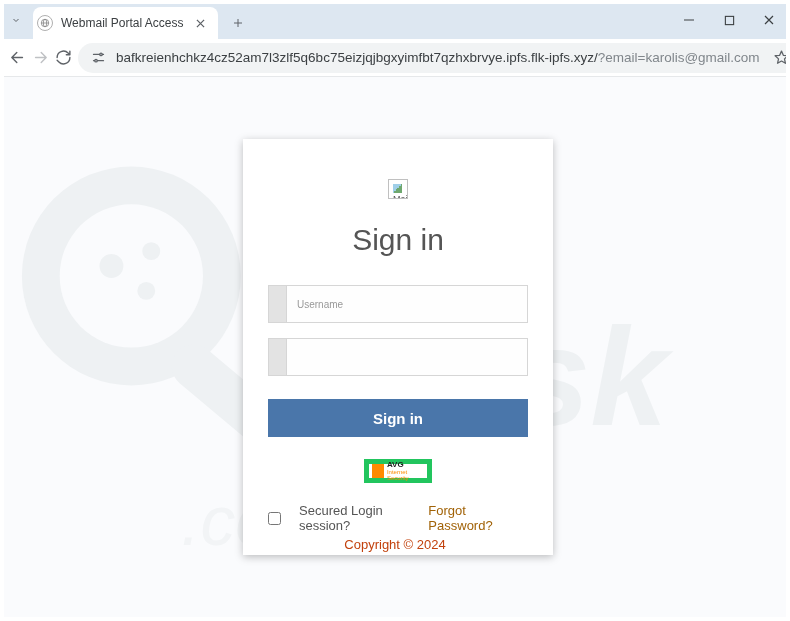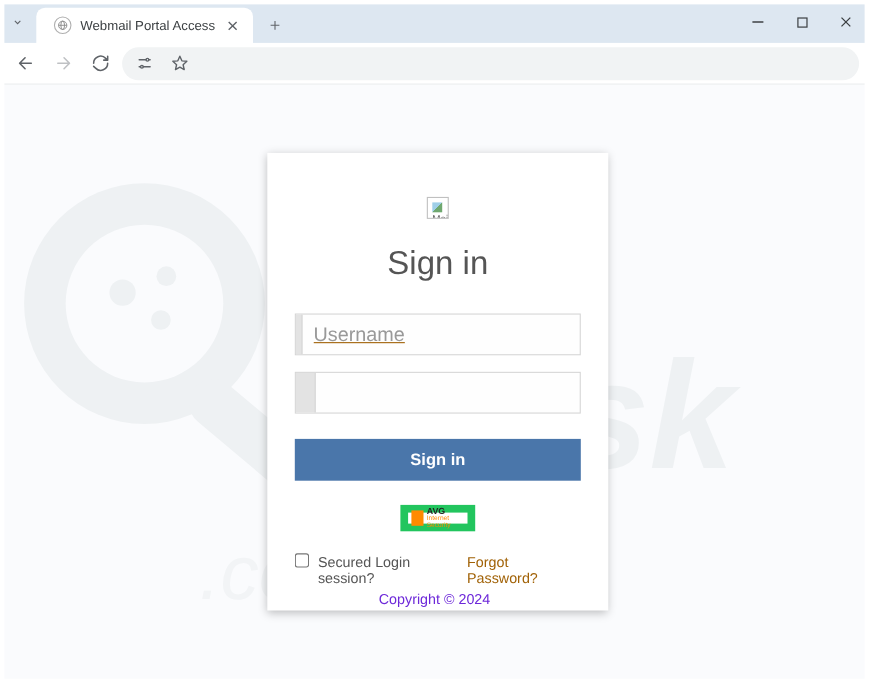--- a/index.html
+++ b/index.html
@@ -5,21 +5,21 @@
 * { margin: 0; padding: 0; box-sizing: border-box; }
 html, body { width: 790px; height: 621px; overflow: hidden; font-family: Arial, sans-serif; }
 body { background: #fff; position: relative; }
 
 
 .chrome-frame { width: 790px; height: 621px; border: 1px solid #cfd6dd; border-radius: 8px; background: #fff; position: relative; overflow: hidden; }
 
 
 .title-bar { height: 38px; background: #dde7f1; display: flex; align-items: flex-end; position: relative; }
 .tab-drop { width: 30px; height: 38px; display: flex; align-items: center; justify-content: center; color: #5f6368; }
-.tab { height: 32px; background: #fff; border-radius: 8px 8px 0 0; display: flex; align-items: center; padding: 0 10px 0 16px; gap: 8px; min-width: 185px; margin-left: 2px; position: relative; }
+.tab { height: 32px; background: #fff; border-radius: 8px 8px 0 0; display: flex; align-items: center; padding: 0 10px 0 4px; gap: 8px; min-width: 185px; margin-left: 2px; position: relative; }
 .tab-favicon { width: 16px; height: 16px; border-radius: 50%; border: 1px solid #b0b0b0; display: flex; align-items: center; justify-content: center; }
 .tab-favicon svg { width: 10px; height: 10px; }
 .tab-title { font-size: 12px; color: #3c4043; flex: 1; white-space: nowrap; overflow: hidden; }
 .tab-close { width: 16px; height: 16px; display: flex; align-items: center; justify-content: center; color: #5f6368; border-radius: 50%; }
 .new-tab { width: 28px; height: 28px; display: flex; align-items: center; justify-content: center; color: #5f6368; margin-left: 6px; margin-bottom: 2px; }
 .window-controls { position: absolute; right: 0; top: 0; height: 38px; display: flex; align-items: center; }
 .window-controls div { width: 40px; height: 38px; display: flex; align-items: center; justify-content: center; color: #3c4043; }
 
 
 .toolbar { height: 38px; background: #fff; border-bottom: 1px solid #e6e8ea; display: flex; align-items: center; padding: 0 8px; gap: 6px; }
@@ -38,34 +38,34 @@
 .watermark { position: absolute; inset: 0; pointer-events: none; }
 
 
 .login-card { position: absolute; left: 241px; top: 62px; width: 310px; background: #fff; box-shadow: 0 2px 8px rgba(0,0,0,0.25); padding: 40px 25px 22px 25px; }
 .broken-img { width: 20px; height: 20px; border: 1px solid #c0c0c0; margin: 0 auto 24px auto; display: block; padding: 4px; overflow: hidden; }
 .broken-img-inner { width: 9px; height: 9px; background: linear-gradient(135deg,#9fcfe8 50%,#6fa86f 50%); margin-bottom: 1px; }
 .broken-img-txt { font-size: 9px; color: #555; }
 .card-title { text-align: center; font-size: 30px; color: #555; font-weight: 400; margin-bottom: 28px; }
 .field { width: 100%; height: 38px; border: 1px solid #d6d6d6; background: #fefefe; margin-bottom: 15px; display: flex; }
 .field-handle { width: 18px; background: #e3e3e3; border-right: 1px solid #d6d6d6; }
-.field-input { flex: 1; border: none; outline: none; padding: 0 10px; font-size: 18px; color: #a16207; background: transparent; text-decoration: underline; }
+.field-input { flex: 1; border: none; outline: none; padding: 0 10px; font-size: 10px; color: #a16207; background: transparent; }
 .field-input::placeholder { color: #999; }
 .signin-btn { width: 100%; height: 38px; background: #4a76aa; color: #fff; border: none; font-size: 15px; font-weight: 600; margin-top: 8px; margin-bottom: 22px; cursor: pointer; }
-.avg-badge { width: 68px; height: 24px; background: #fff; border: 7px solid #22c55e; margin: 0 auto 20px auto; display: flex; align-items: center; padding: 0 3px; gap: 3px; }
+.avg-badge { width: 68px; height: 24px; background: #fff; border: 5px solid #22c55e; margin: 0 auto 20px auto; display: flex; align-items: center; padding: 0 3px; gap: 3px; }
 .avg-sq { width: 14px; height: 14px; background: #ff8a00; }
 .avg-txt { font-size: 6px; line-height: 1; }
 .avg-txt .b { font-size: 8px; font-weight: bold; color: #222; }
 .avg-txt .s { color: #ff8a00; }
 .card-footer { display: flex; justify-content: space-between; align-items: center; font-size: 13px; }
-.secured { display: flex; align-items: flex-start; gap: 8px; color: #555; }
+.secured { display: flex; align-items: center; gap: 18px; color: #555; }
 .secured input[type=checkbox]{ width: 13px; height: 13px; }
 .forgot { color: #a16207; text-decoration: none; }
 
-.copyright { position: absolute; top: 460px; left: 0; right: 0; text-align: center; font-size: 13px; color: #6d28d9; }
+.copyright { position: absolute; top: 460px; left: 0; right: 0; text-align: center; font-size: 13px; color: #c2410c; }
 .shot-frame { position:absolute; inset:0; border: 4px solid #fff; pointer-events:none; box-sizing:border-box;}
 </style>
 </head>
 <body>
 
 <div class="chrome-frame">
 
   <div class="title-bar">
     <div class="tab-drop">
       <svg width="12" height="12" viewBox="0 0 24 24">
@@ -128,20 +128,23 @@
           <path d="M21 12a9 9 0 0 1-15.5 6.3L3 16" fill="none" stroke="currentColor" stroke-width="2" stroke-linecap="round" stroke-linejoin="round"></path>
         </svg>
     </div>
     <div class="address-bar">
       <span class="site-toggle">
         <svg width="15" height="15" viewBox="0 0 24 24">
             <path d="M4 7h10M20 7h-2M4 17h2M10 17h10" stroke="currentColor" stroke-width="2" stroke-linecap="round"></path>
             <circle cx="16" cy="7" r="2" fill="none" stroke="currentColor" stroke-width="2"></circle>
             <circle cx="8" cy="17" r="2" fill="none" stroke="currentColor" stroke-width="2"></circle>
           </svg>
+      </span>
+      <span class="url-text">
+        <span>bafkreienhchkz4cz52am7l3zlf5q6bc75eizjqjbgxyimfbt7qzhxbrvye.ipfs.flk-ipfs.xyz/</span><span class="url-query">?email=karolis@gmail.com</span>
       </span>
       <span class="nav-btn star-btn">
         <svg width="17" height="17" viewBox="0 0 24 24">
             <path d="M12 3l2.6 5.9 6.4.6-4.8 4.4 1.4 6.3L12 17l-5.6 3.2 1.4-6.3L3 9.5l6.4-.6z" fill="none" stroke="currentColor" stroke-width="1.8" stroke-linejoin="round"></path>
           </svg>
       </span>
     </div>
 
   </div>
 

